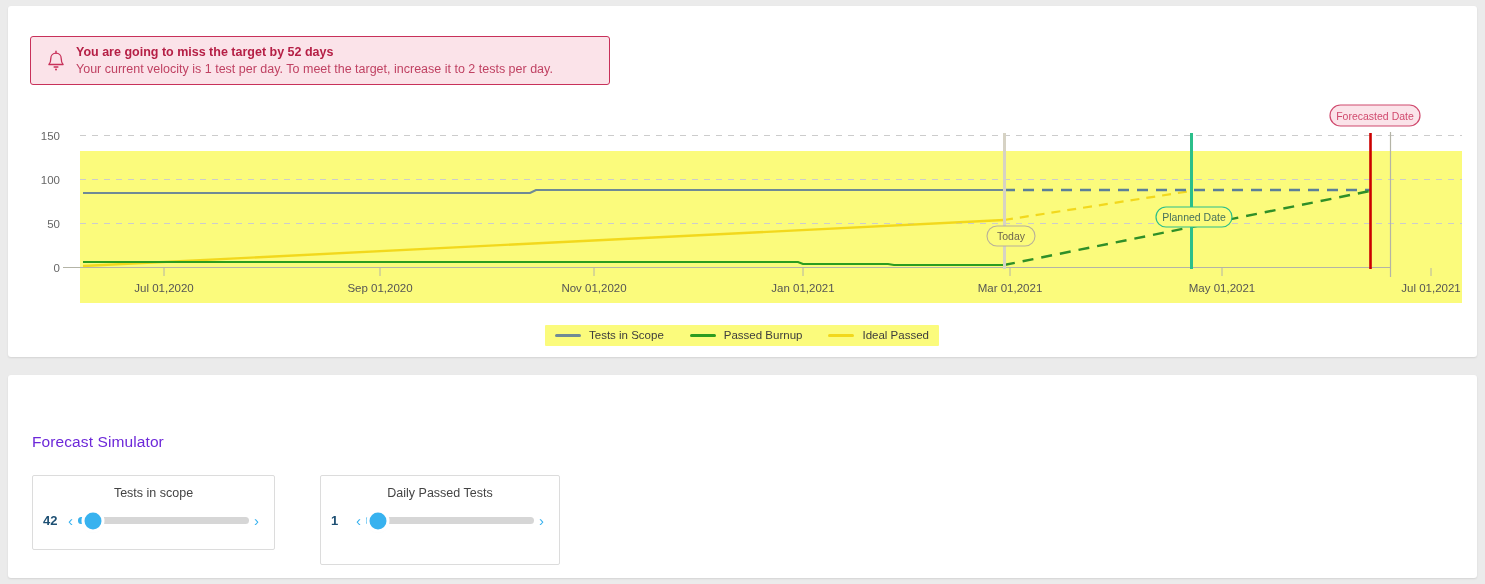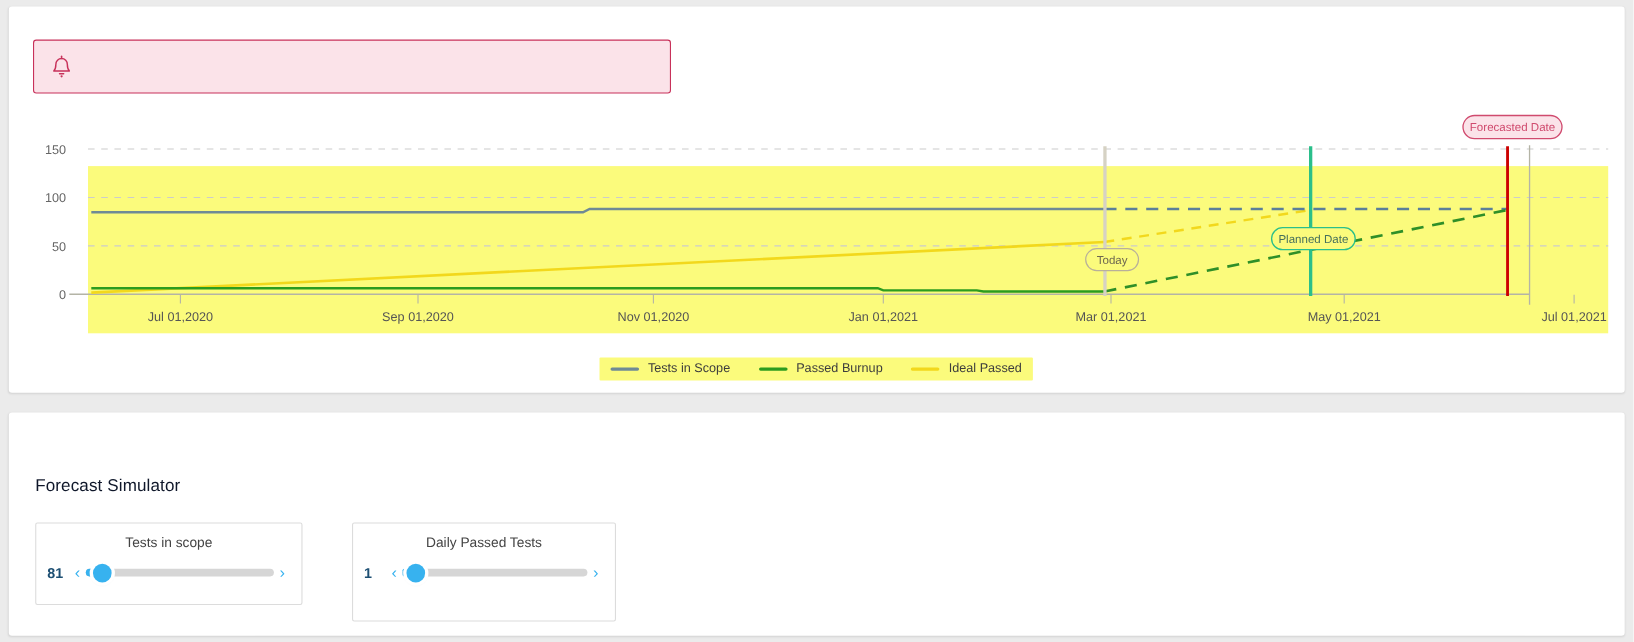--- a/index.html
+++ b/index.html
@@ -48,21 +48,21 @@
     padding:4px 10px 5px 10px;
     border-radius:1px;
   }
   .legend-item{display:flex;align-items:center;gap:8px;}
   .legend-line{display:block;width:26px;height:3px;border-radius:2px;}
   .legend-label{font-size:11.5px;color:#3d3d3d;white-space:nowrap;}
 
   
   .sim-title{
     position:absolute;left:32px;top:433px;
-    font-size:15.5px;color:#0f172a;letter-spacing:.1px;
+    font-size:15.5px;color:#6d28d9;letter-spacing:.1px;
   }
   .slider-card{
     position:absolute;
     border:1px solid #dcdcdc;
     border-radius:2px;
     background:#fff;
     box-sizing:border-box;
   }
   #slider-card-scope{left:32px;top:475px;width:243px;height:75px;}
   #slider-card-daily{left:320px;top:475px;width:240px;height:90px;}
@@ -98,20 +98,24 @@
 
     <div class="alert">
       <span class="bell">
         <svg width="22" height="24" viewBox="0 0 22 24">
           <path d="M11 4.2c-3.0 0-5.2 2.3-5.2 5.2 0 4.0-1.0 5.2-1.9 6.1h14.2c-0.9-0.9-1.9-2.1-1.9-6.1 0-2.9-2.2-5.2-5.2-5.2z" fill="none" stroke="#c8315a" stroke-width="1.3" stroke-linejoin="round"></path>
           <path d="M11 2.2v2.0" stroke="#c8315a" stroke-width="1.3" stroke-linecap="round"></path>
           <path d="M9.1 18.0h3.8" stroke="#c8315a" stroke-width="1.3" stroke-linecap="round"></path>
           <circle cx="11" cy="20.4" r="1.0" fill="#c8315a"></circle>
         </svg>
       </span>
+      <div class="alert-text">
+        <span class="alert-title">You are going to miss the target by 52 days</span>
+        <span class="alert-sub">Your current velocity is 1 test per day. To meet the target, increase it to 2 tests per day.</span>
+      </div>
     </div>
 
     <div class="chart-wrap">
       <svg class="chart-svg" width="1469" height="265" viewBox="0 0 1469 265">
 
         <rect x="72" y="59" width="1382" height="152" fill="#fbfb7c"></rect>
 
         <g stroke="#cccccc" stroke-width="1" stroke-dasharray="6,6">
           <line x1="72" y1="43.5" x2="1454" y2="43.5"></line>
           <line x1="72" y1="87.5" x2="1454" y2="87.5"></line>
@@ -195,21 +199,21 @@
     </div>
   </div>
 
   <div class="card" id="sim-card"></div>
 
   <div class="sim-title">Forecast Simulator</div>
 
   <div class="slider-card" id="slider-card-scope">
     <div class="slider-label">Tests in scope</div>
     <div class="slider-row">
-      <span class="slider-value">81</span>
+      <span class="slider-value">42</span>
       <span class="chev">‹</span>
       <span class="track">
         <span class="track-fill" style="width:6%"></span>
         <span class="thumb" style="left:9%"></span>
       </span>
       <span class="chev">›</span>
     </div>
   </div>
 
   <div class="slider-card" id="slider-card-daily">

